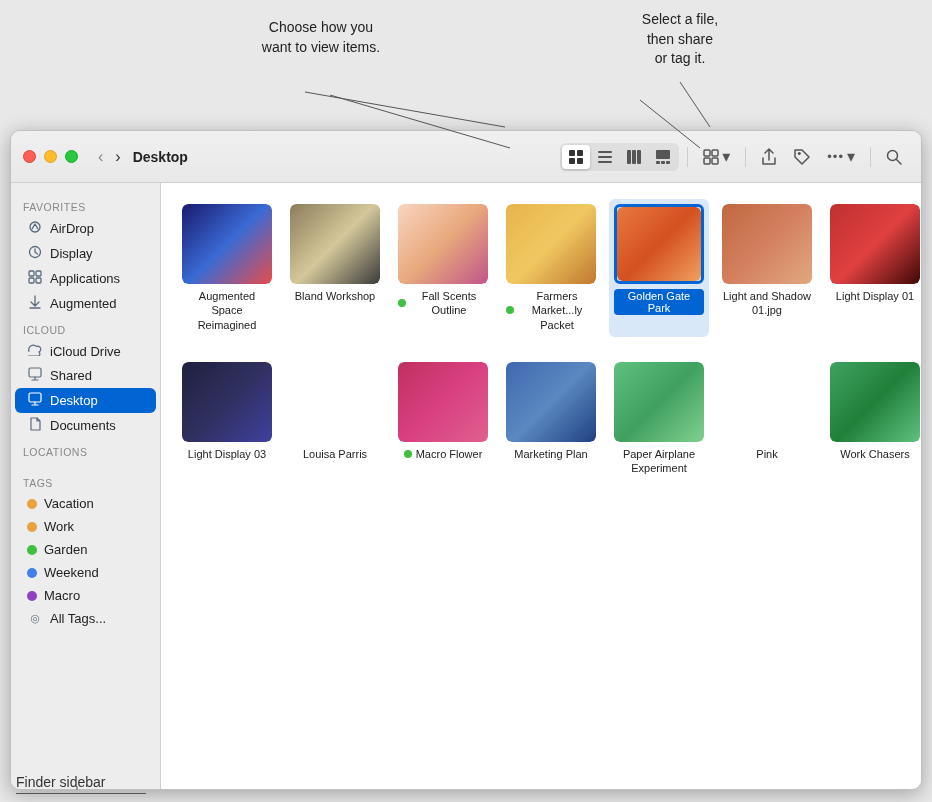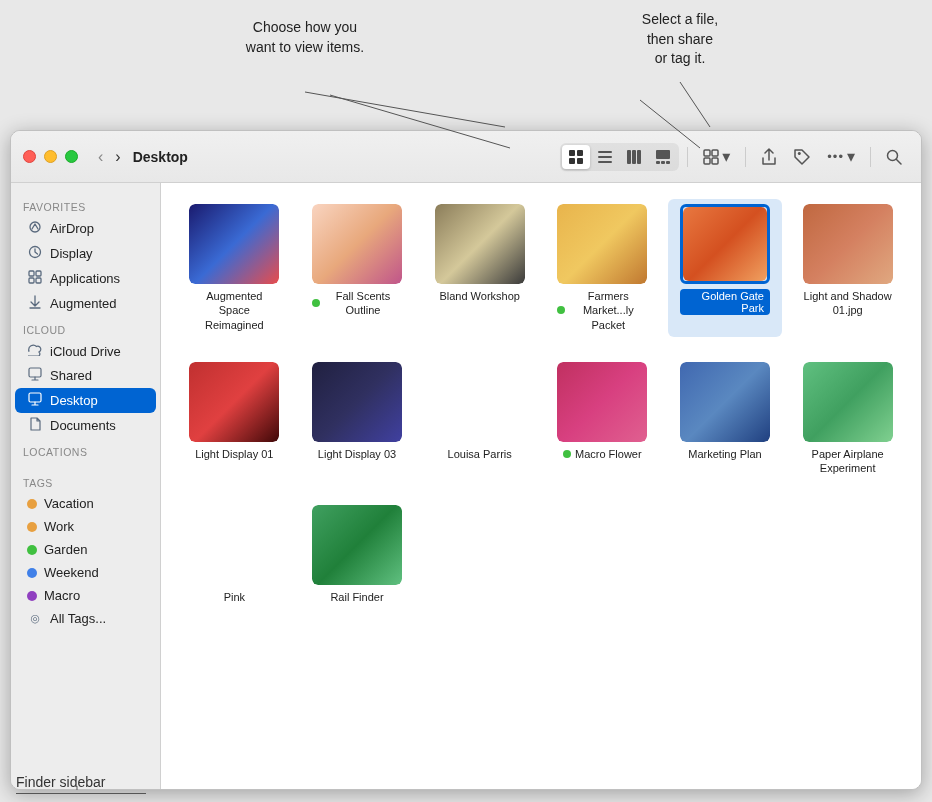--- a/index.html
+++ b/index.html
@@ -187,21 +187,21 @@
 
     .main-content {
       flex: 1;
       padding: 16px;
       overflow-y: auto;
       background: white;
     }
 
     .files-grid {
       display: grid;
-      grid-template-columns: repeat(6, 1fr);
+      grid-template-columns: repeat(7, 1fr);
       gap: 8px;
       row-gap: 20px;
     }
 
     .file-item {
       display: flex;
       flex-direction: column;
       align-items: center;
       gap: 5px;
       cursor: pointer;
@@ -258,21 +258,21 @@
       line-height: 1.3;
       word-break: break-word;
     }
 
     .selected-label {
       background: #0064d2;
       color: white;
       border-radius: 4px;
       padding: 1px 6px;
       font-size: 11px;
-      text-align: right;
+      text-align: center;
     }
 
     
     .thumb-augmented { background: linear-gradient(135deg, #1a1a6e 0%, #3a6ad4 50%, #e84c4c 100%); }
     .thumb-bland { background: linear-gradient(135deg, #8B7D5A 0%, #d4c89a 50%, #3a3a3a 100%); }
     .thumb-fallscents { background: linear-gradient(135deg, #f9d4c0 0%, #e8a87c 50%, #c0558a 100%); }
     .thumb-farmers { background: linear-gradient(135deg, #e8b44c 0%, #f0c860 50%, #c07830 100%); }
     .thumb-goldengate { background: linear-gradient(135deg, #e87840 0%, #d45020 50%, #f0a060 100%); }
     .thumb-lightandshadow { background: linear-gradient(135deg, #c06840 0%, #d48060 50%, #e0a880 100%); }
     .thumb-lightdisplay01 { background: linear-gradient(135deg, #c03030 0%, #e04040 50%, #400808 100%); }
@@ -317,21 +317,21 @@
   <svg class="callout-lines">
 
     <line x1="330" y1="95" x2="510" y2="148" stroke="#555" stroke-width="1"></line>
 
     <line x1="640" y1="100" x2="700" y2="148" stroke="#555" stroke-width="1"></line>
 
     <line x1="77" y1="790" x2="77" y2="786" stroke="#555" stroke-width="1"></line>
     <line x1="77" y1="786" x2="77" y2="786" stroke="#555" stroke-width="1"></line>
   </svg>
 
-  <div class="callout-text" style="left:200px; top:18px; width:210px;">
+  <div class="callout-text" style="left:216px; top:18px; width:210px;">
     Choose how you<br>want to view items.
   </div>
 
   <div class="callout-text" style="left:590px; top:10px; width:180px;">
     Select a file,<br>then share<br>or tag it.
   </div>
 
   <svg style="position:absolute;top:0;left:0;width:932px;height:130px;pointer-events:none;">
     <line x1="305" y1="92" x2="505" y2="127" stroke="#555" stroke-width="1"></line>
     <line x1="680" y1="82" x2="710" y2="127" stroke="#555" stroke-width="1"></line>
@@ -553,39 +553,39 @@
       <div class="file-item">
             <div class="file-thumbnail">
               <div class="file-thumbnail-inner thumb-augmented" style="position: relative;"></div>
             </div>
             <div class="file-label-wrap">
               <span class="file-name">Augmented Space Reimagined</span>
             </div>
           </div>
           <div class="file-item">
             <div class="file-thumbnail">
+              <div class="file-thumbnail-inner thumb-bland" style="position: relative;"></div>
+            </div>
+            <div class="file-label-wrap">
+              <span class="file-name">Bland Workshop</span>
+            </div>
+          </div>
+          <div class="file-item">
+            <div class="file-thumbnail">
               <div class="file-thumbnail-inner thumb-fallscents" style="position: relative;"></div>
             </div>
             <div class="file-label-wrap">
               <div class="file-dot-label">
                 <div class="file-dot" style="background: rgb(64, 192, 64);"></div>
                 <span class="file-name">Fall Scents Outline</span>
               </div>
             </div>
           </div>
           <div class="file-item">
             <div class="file-thumbnail">
-              <div class="file-thumbnail-inner thumb-bland" style="position: relative;"></div>
-            </div>
-            <div class="file-label-wrap">
-              <span class="file-name">Bland Workshop</span>
-            </div>
-          </div>
-          <div class="file-item">
-            <div class="file-thumbnail">
               <div class="file-thumbnail-inner thumb-farmers" style="position: relative;"></div>
             </div>
             <div class="file-label-wrap">
               <div class="file-dot-label">
                 <div class="file-dot" style="background: rgb(64, 192, 64);"></div>
                 <span class="file-name">Farmers Market...ly Packet</span>
               </div>
             </div>
           </div>
           <div class="file-item selected">
@@ -661,21 +661,21 @@
             </div>
             <div class="file-label-wrap">
               <span class="file-name">Pink</span>
             </div>
           </div>
           <div class="file-item">
             <div class="file-thumbnail">
               <div class="file-thumbnail-inner thumb-railchasers" style="position: relative;"></div>
             </div>
             <div class="file-label-wrap">
-              <span class="file-name">Rail Finder</span>
+              <span class="file-name">Work Chasers</span>
             </div>
           </div>
         </div>
     </div>
   </div>
 </div>
 
 <div style="position:absolute; bottom:8px; left:16px; pointer-events:none; z-index:30;">
   <div style="font-size:14px; color:#333;">Finder sidebar</div>
   <div style="width:130px; height:1px; background:#555; margin-top:3px;"></div>

